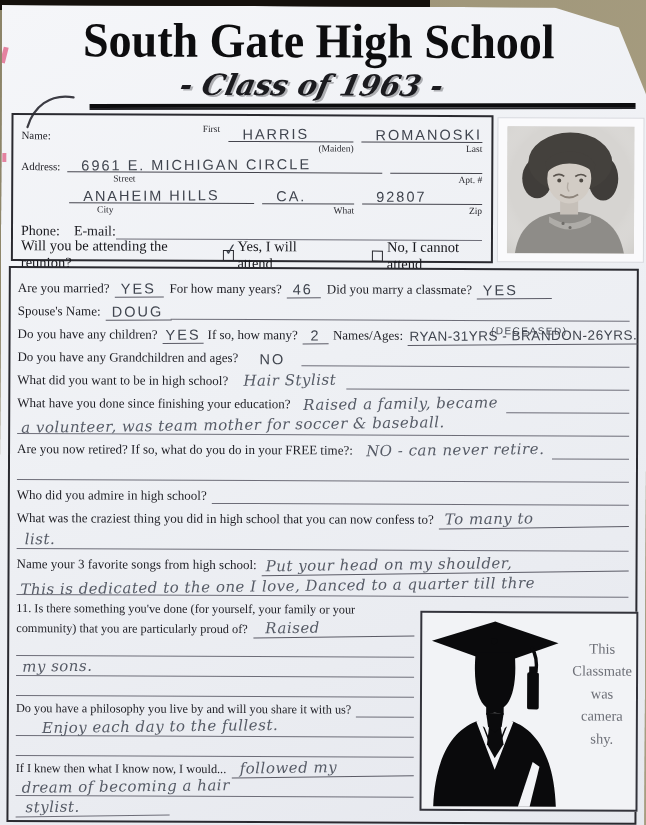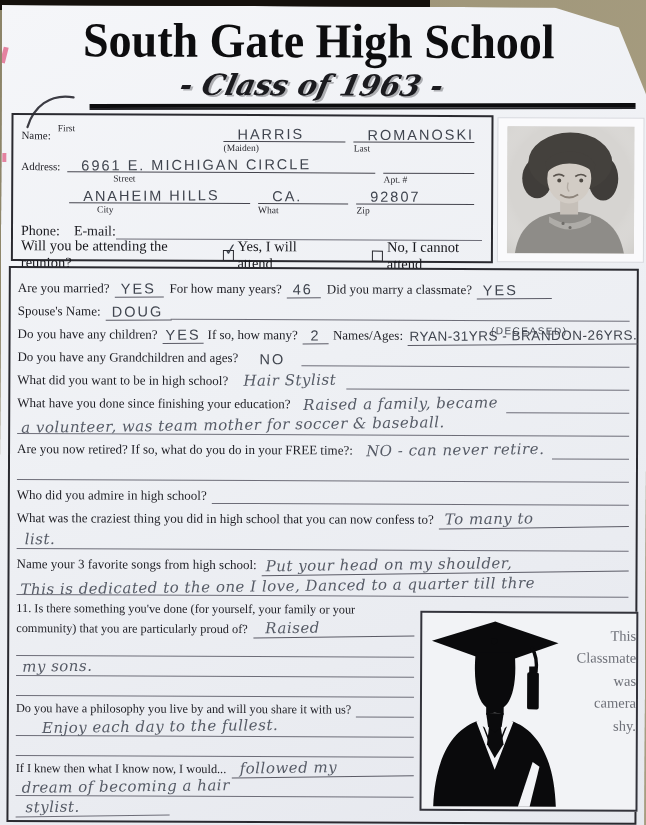--- a/index.html
+++ b/index.html
@@ -42,26 +42,26 @@
   .pen-scribble { position:absolute; left:22px; top:84px; }
 
   
   .box1 {
     position:absolute; left:10px; top:108px; width:482px; height:148px;
     border:2px solid #2a2a30; padding:7px 9px 2px 8px; background:transparent;
   }
   .fr { display:flex; }
   .flabel { height:19px; display:flex; align-items:flex-end; padding-right:7px; font-size:11px; color:#1c1c22; }
   .seg { display:flex; flex-direction:column; margin-right:8px; }
-  .seg:last-child { margin-right:8px; }
+  .seg:last-child { margin-right:0; }
   .seg .line {
     height:19px; display:flex; align-items:flex-end; justify-content:flex-start;
     border-bottom:1.3px solid #45454e; padding-left:14px;
   }
-  .seg .sub { height:12px; font-size:9.5px; color:#2b2b31; text-align:left; padding-top:1px; }
+  .seg .sub { height:12px; font-size:9.5px; color:#2b2b31; text-align:right; padding-top:1px; }
   .sub-left { text-align:left !important; padding-left:46px; }
   .r-phone { height:24px; display:flex; align-items:flex-end; font-size:14px; color:#1c1c22; }
   .r-reunion { height:30px; display:flex; align-items:center; font-size:14.5px; color:#17171c; }
 
   
   .hwp {
     font-family:"Liberation Sans", sans-serif; font-size:14.5px; letter-spacing:2px;
     color:#40454f; display:inline-block; transform:rotate(-0.6deg) translateY(1px);
     white-space:nowrap;
   }
@@ -110,22 +110,22 @@
   .bline {
     display:flex; align-items:flex-end; height:20px; font-size:12.3px;
     color:#1d1d23; white-space:nowrap;
   }
   .shy-wrap { flex:1; position:relative; }
   .shy-box {
     position:absolute; left:6px; top:13px; width:218px; height:200px;
     border:2px solid #33333b; background:#f2f3f6; display:flex; align-items:stretch;
   }
   .shy-text {
-    width:72px; padding-top:11px; font-size:14.5px; line-height:1.55;
-    color:#6e7078; text-align:right; font-family:"Liberation Serif", serif;
+    width:72px; padding-top:24px; font-size:14.5px; line-height:1.55;
+    color:#6e7078; text-align:center; font-family:"Liberation Serif", serif;
   }
 </style>
 </head>
 <body>
 
 <div class="top-band"></div>
 
 <div class="paper">
   <div class="pink-mark pm1"></div>
   <div class="pink-mark pm2"></div>

